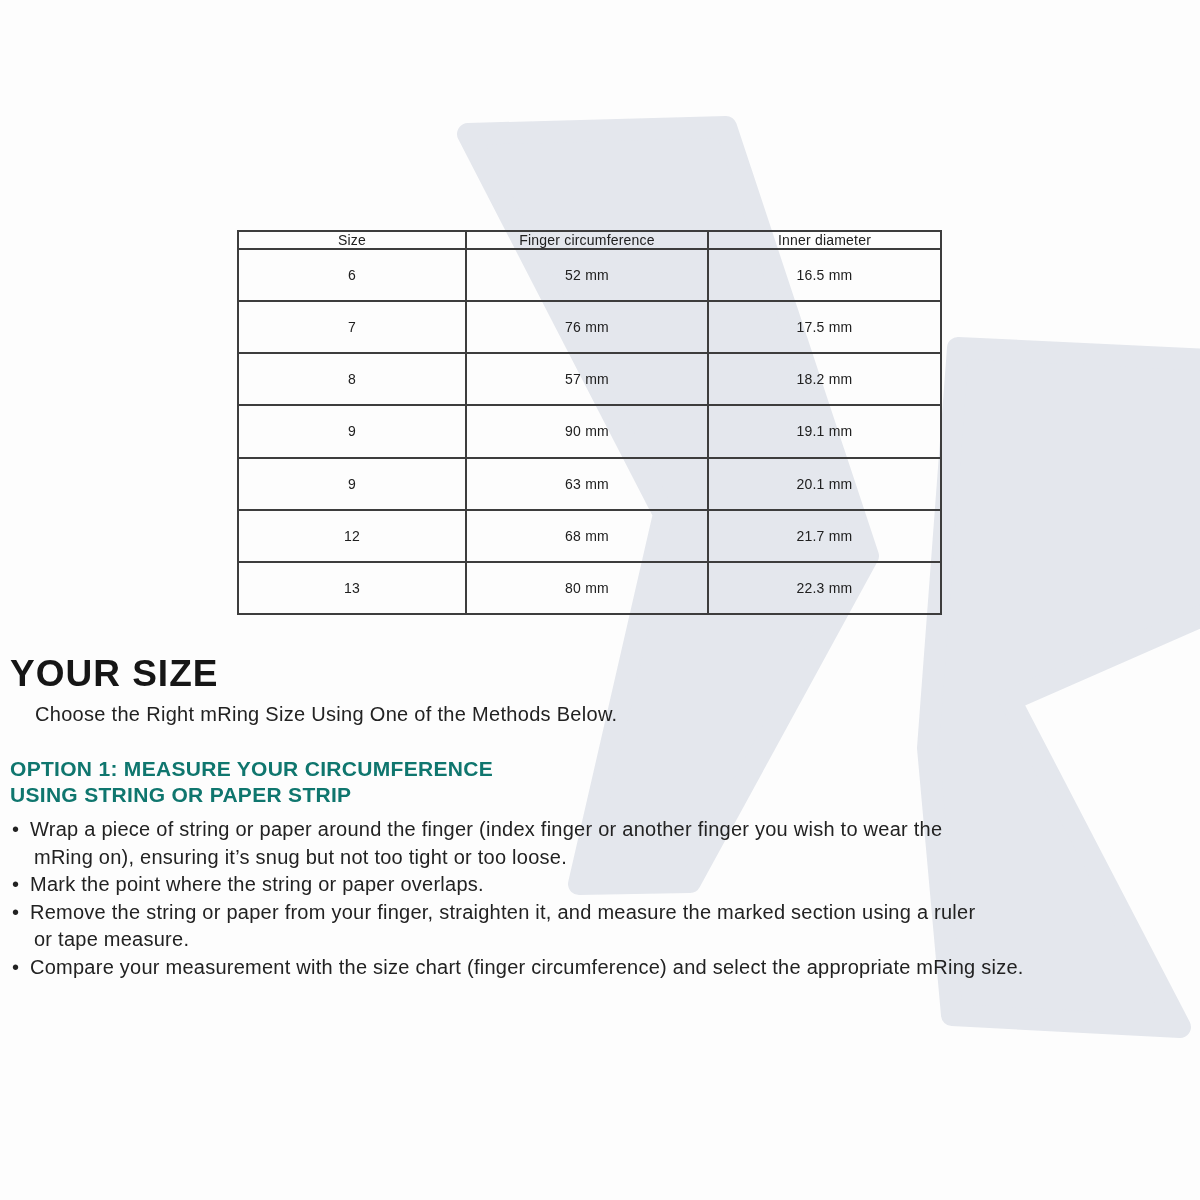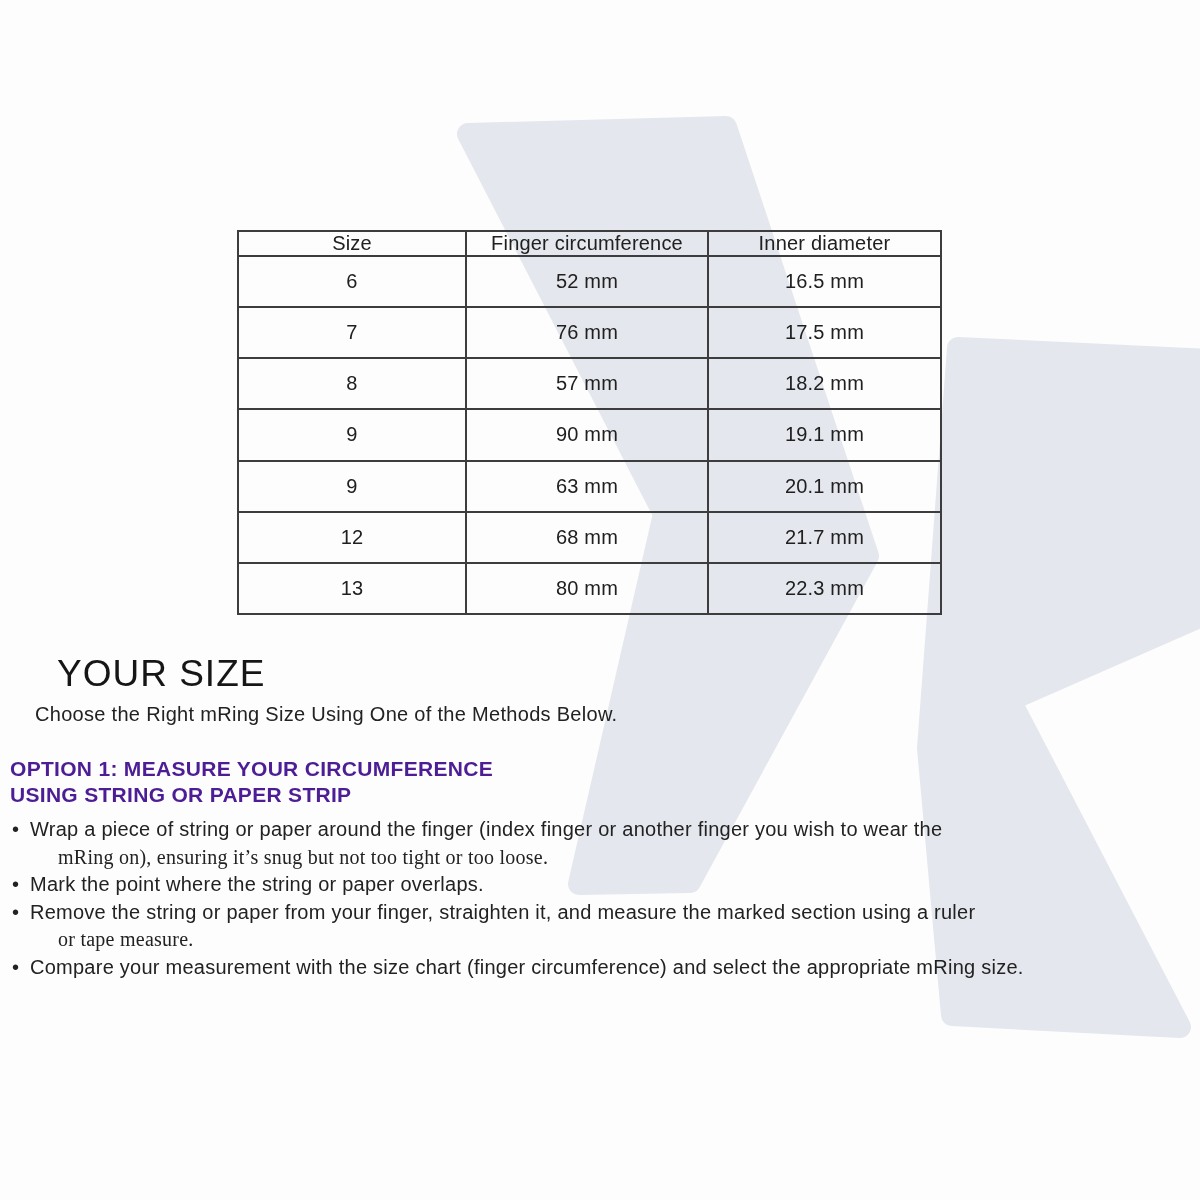--- a/index.html
+++ b/index.html
@@ -10,48 +10,48 @@
     color:#1f1f1f;
   }
   .watermark{
     position:absolute;left:0;top:0;width:1200px;height:1200px;z-index:0;
   }
   .content{position:absolute;left:0;top:0;width:1200px;height:1200px;z-index:1;}
 
   table.size-table{
     position:absolute;left:237px;top:230px;width:703px;height:385px;
     border-collapse:collapse;table-layout:fixed;
-    font-size:20px;letter-spacing:.2px;color:#202020;
+    font-size:14px;letter-spacing:.2px;color:#202020;
   }
   table.size-table th, table.size-table td{
     border:2px solid #3d3d3d;text-align:center;vertical-align:middle;
     font-weight:400;padding:0;background:transparent;
   }
   col.c1{width:228px;} col.c2{width:242px;} col.c3{width:233px;}
 
   .your-size-title{
     position:absolute;left:10px;top:653px;
-    font-size:37px;font-weight:400;letter-spacing:1px;color:#161616;margin-left:47px;
+    font-size:37px;font-weight:700;letter-spacing:1px;color:#161616;
   }
   .subtitle{
     position:absolute;left:10px;top:703px;
     font-size:20px;letter-spacing:.3px;color:#222;margin-left:25px;
   }
   .option-heading{
     position:absolute;left:10px;top:756px;
-    font-size:21px;font-weight:700;letter-spacing:.3px;line-height:26px;color:#4c1d95;
+    font-size:21px;font-weight:700;letter-spacing:.3px;line-height:26px;color:#0f766e;
   }
   .bullets{
     position:absolute;left:12px;top:816px;width:1178px;
     font-size:20px;letter-spacing:.25px;line-height:27.5px;color:#222;
   }
   .bullet{display:flex;align-items:flex-start;}
   .bullet .marker{width:18px;flex:0 0 18px;}
   .bullet .lines{flex:1;}
-  .bullet .lines .line.cont{margin-left:28px;font-family:Liberation Serif, serif;}
+  .bullet .lines .line.cont{margin-left:4px;}
 </style>
 </head>
 <body>
 
 <svg class="watermark" viewBox="0 0 1200 1200" xmlns="http://www.w3.org/2000/svg" aria-hidden="true">
   <g id="wm-group" fill="#e4e7ed" stroke="#e4e7ed" stroke-width="22" stroke-linejoin="round">
     <path d="M 468,134 L 726,127 L 868,556 L 690,882 L 579,884 L 664,514 Z"></path>
     <path d="M 958,348 L 1211,360 L 1211,612 L 1010,700 L 1180,1027 L 952,1015 L 928,748 Z"></path>
   </g>
 </svg>

